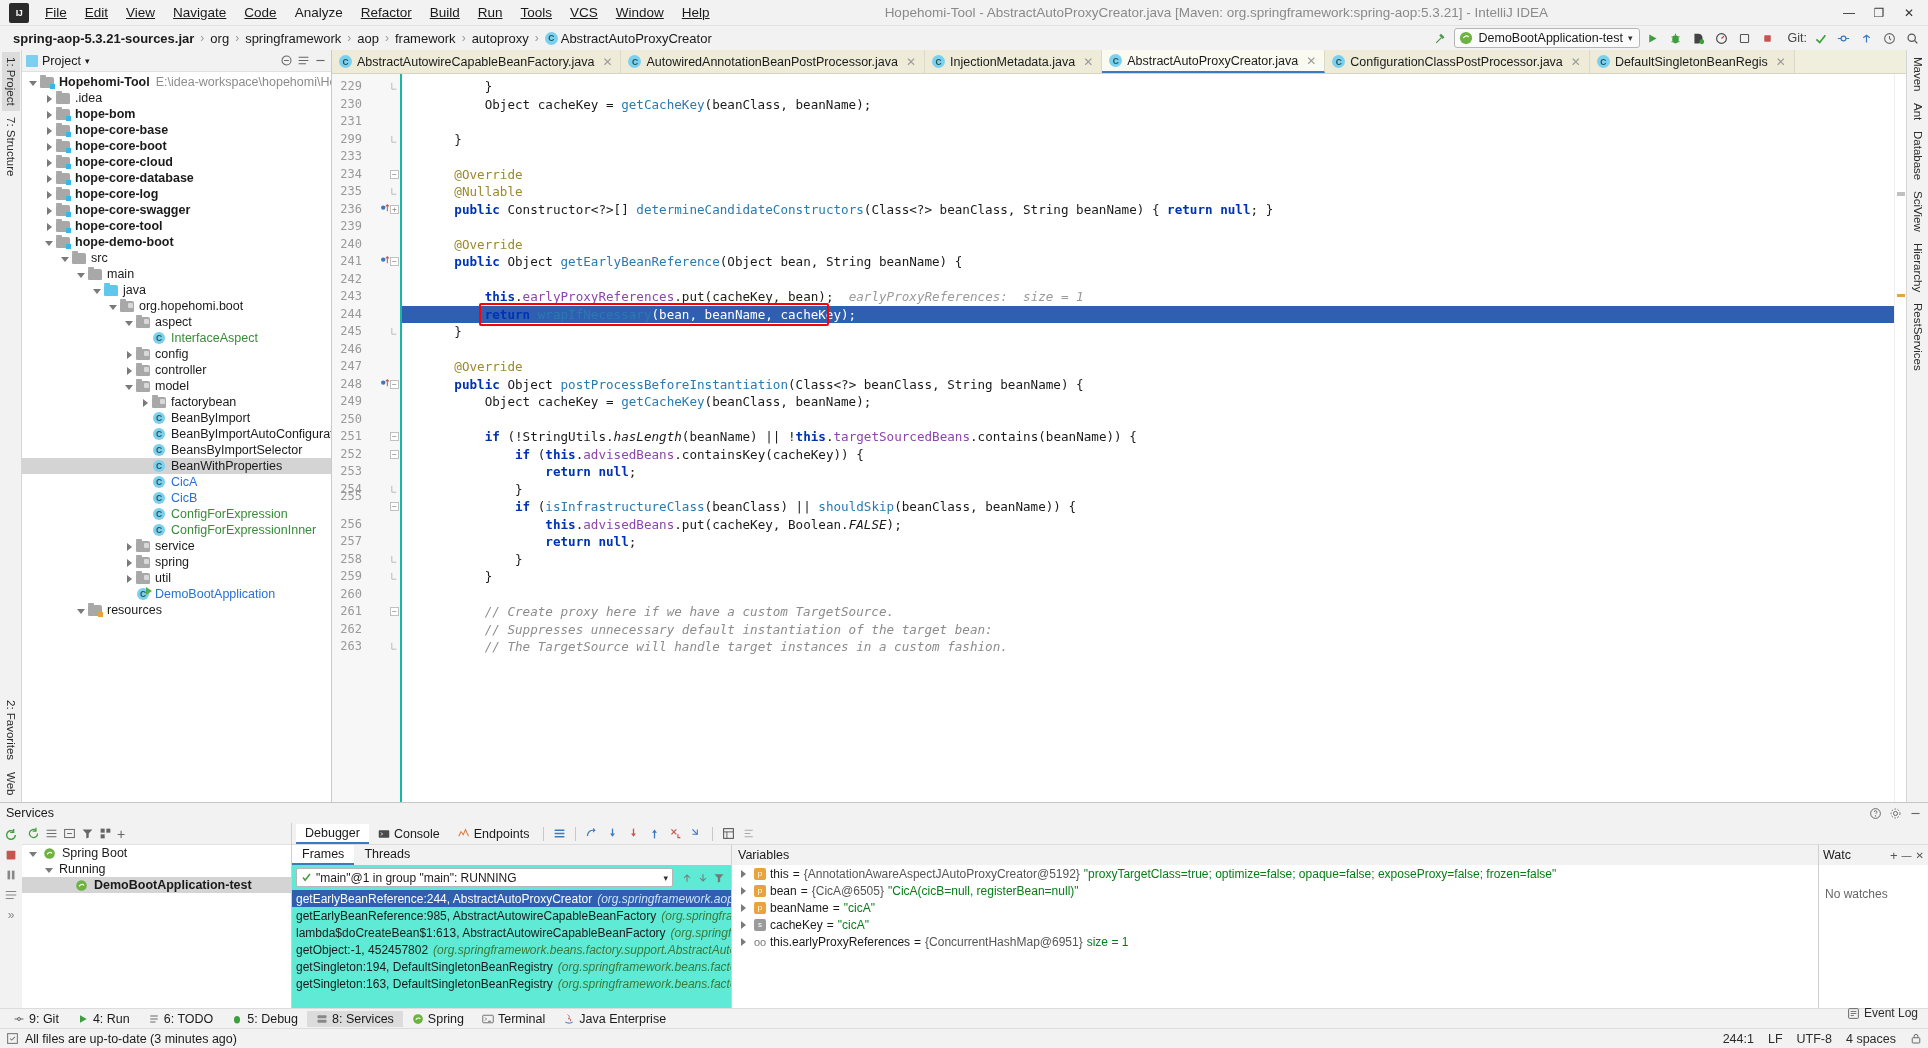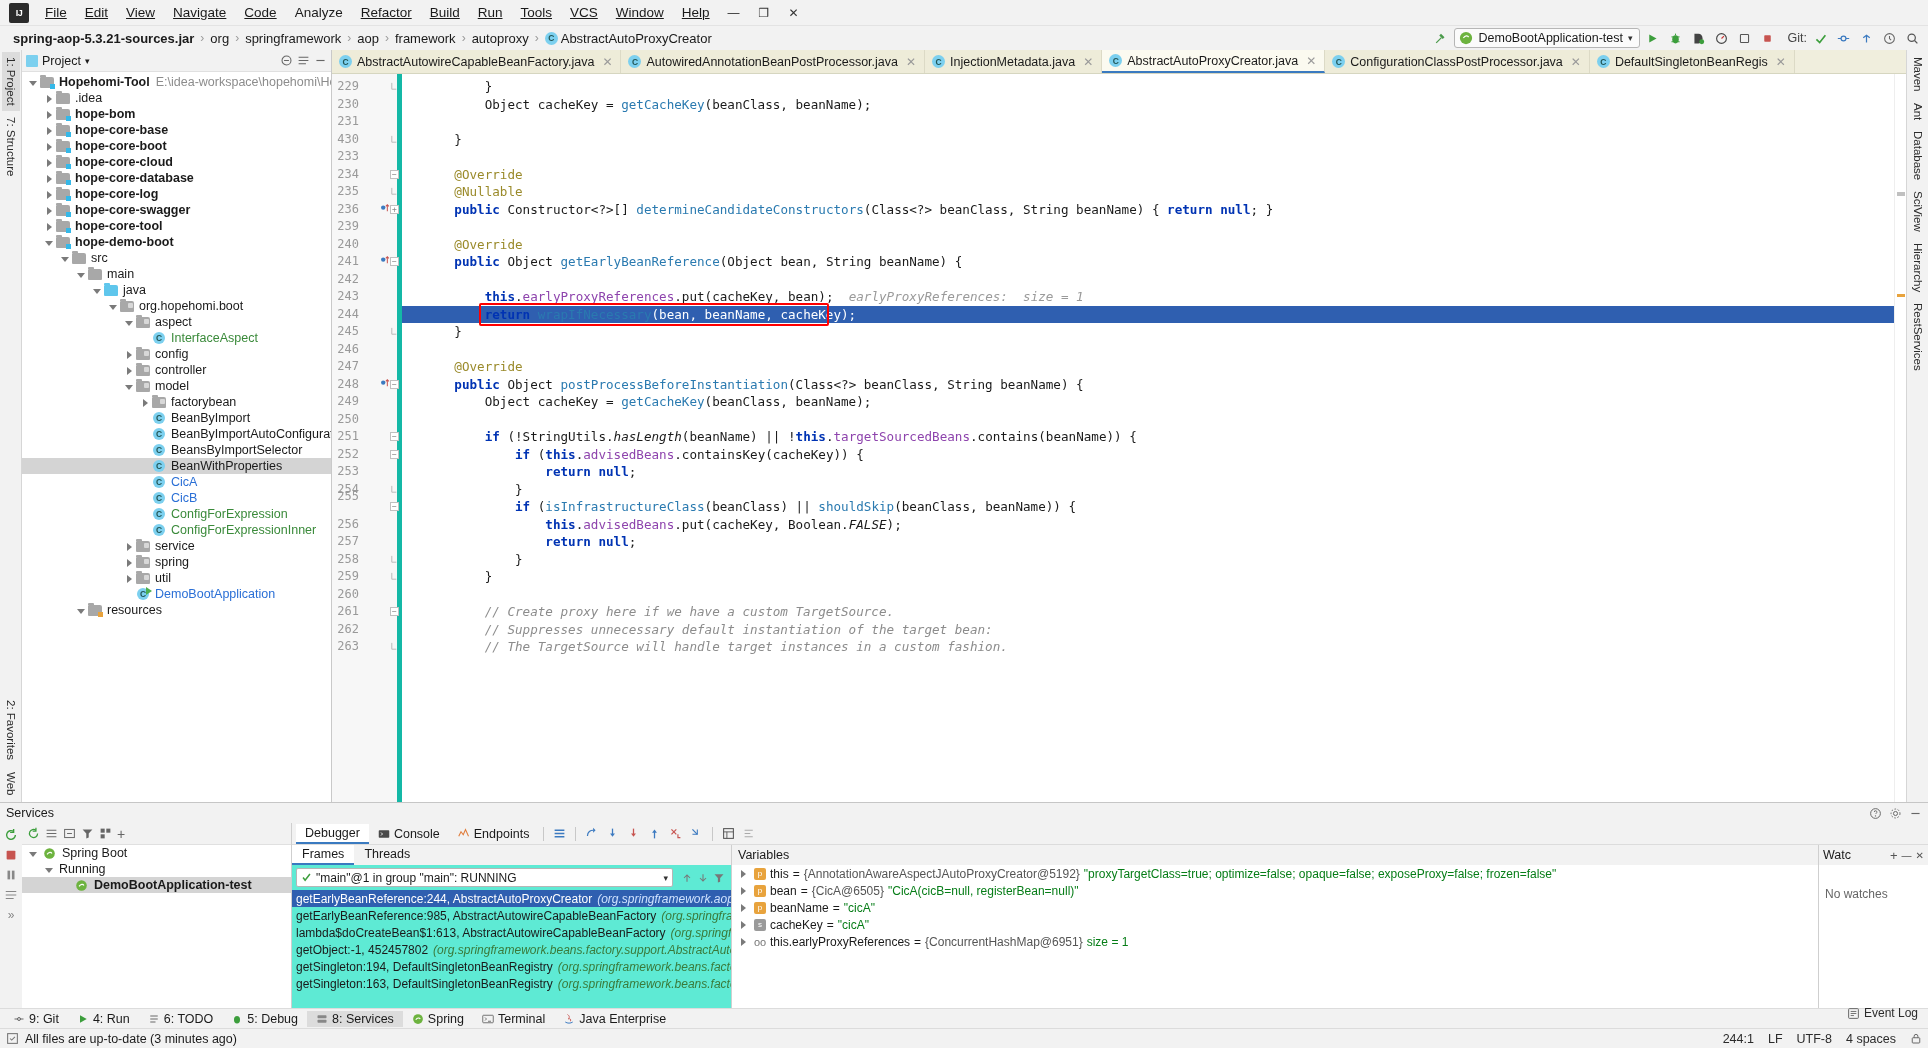--- a/index.html
+++ b/index.html
@@ -74,21 +74,21 @@
 
   
   .editor-wrap { flex:1; display:flex; flex-direction:column; min-width:0; min-height:0; background:#fff;}
   .tabs { height:24px; background:#f0eedd; display:flex; align-items:stretch; flex:0 0 24px; overflow:hidden; border-bottom:1px solid #d6d6c0;}
   .etab { display:flex; align-items:center; gap:5px; padding:0 8px 0 7px; font-size:12.5px; white-space:nowrap; border-right:1px solid #dcdac6; background:#eeecd9; color:#1a1a1a;}
   .etab.active { background:#fbfaf0; border-bottom:2px solid #3a7ac0;}
   .etab .ci { width:13px; height:13px; border-radius:50%; background:#7cd0ef; color:#255; font-size:8.5px; font-weight:bold; display:flex; align-items:center; justify-content:center; flex:0 0 13px;}
   .etab .x { color:#999; font-size:12px; margin-left:3px;}
 
   .codearea { flex:1; display:flex; position:relative; min-height:0; overflow:hidden; background:#fff; font-family:"DejaVu Sans Mono", monospace;}
-  .gutter { width:70px; flex:0 0 70px; background:#f7f7f7; position:relative; border-right:5px solid #14b8a6;}
+  .gutter { width:70px; flex:0 0 70px; background:#f7f7f7; position:relative; border-right:2px solid #14b8a6;}
   .gnum { position:absolute; right:38px; font-size:12px; color:#999; line-height:17.5px; font-family:"DejaVu Sans Mono", monospace;}
   .gmark { position:absolute; font-size:9px;}
   .gfold { position:absolute; left:58px; width:9px; height:9px; border:1px solid #c0c0c0; background:#fff; font-size:8px; line-height:7px; text-align:center; color:#888;}
   .gfold.nb { border:none; background:transparent; }
   .codelines { flex:1; position:relative; overflow:hidden; padding-left:22px;}
   .cl { height:17.5px; line-height:17.5px; font-size:12.6px; white-space:pre; font-family:"DejaVu Sans Mono", monospace; position:relative;}
   .cl.hl { background:#2f5fb0; color:#fff; }
   .kw { color:#0033b3; font-weight:bold;}
   .fn { color:#2a7ab0; }
   .fld { color:#8e44ad; }
@@ -161,20 +161,21 @@
       <div class="menu-item"><u>Code</u></div>
       <div class="menu-item"><span>Analyze</span></div>
       <div class="menu-item"><u>Refactor</u></div>
       <div class="menu-item"><u>Build</u></div>
       <div class="menu-item"><u>Run</u></div>
       <div class="menu-item"><u>Tools</u></div>
       <div class="menu-item"><u>VCS</u></div>
       <div class="menu-item"><u>Window</u></div>
       <div class="menu-item"><u>Help</u></div>
     </div>
+    <div class="win-title">Hopehomi-Tool - AbstractAutoProxyCreator.java [Maven: org.springframework:spring-aop:5.3.21] - IntelliJ IDEA</div>
     <div class="win-btns">
       <div class="win-btn">—</div>
       <div class="win-btn">❐</div>
       <div class="win-btn close">✕</div>
     </div>
   </div>
 
   <div class="navbar">
     <div class="crumbs">
       <div class="crumb bold">
@@ -612,21 +613,21 @@
       <div class="codearea">
         <div class="gutter" id="gutter">
             <div class="gnum" style="top: 4px;">229</div>
             <div class="gfold nb" style="top: 8px;">
               <svg width="9" height="9" viewBox="0 0 10 10">
                 <path d="M2 1v7h5" stroke="#b9b9b9" stroke-width="1.1" fill="none"></path>
               </svg>
             </div>
             <div class="gnum" style="top: 21.5px;">230</div>
             <div class="gnum" style="top: 39px;">231</div>
-            <div class="gnum" style="top: 56.5px;">430</div>
+            <div class="gnum" style="top: 56.5px;">299</div>
             <div class="gfold nb" style="top: 60.5px;">
               <svg width="9" height="9" viewBox="0 0 10 10">
                 <path d="M2 1v7h5" stroke="#b9b9b9" stroke-width="1.1" fill="none"></path>
               </svg>
             </div>
             <div class="gnum" style="top: 74px;">233</div>
             <div class="gnum" style="top: 91.5px;">234</div>
             <div class="gfold" style="top: 95.5px;">−</div>
             <div class="gnum" style="top: 109px;">235</div>
             <div class="gfold nb" style="top: 113px;">

